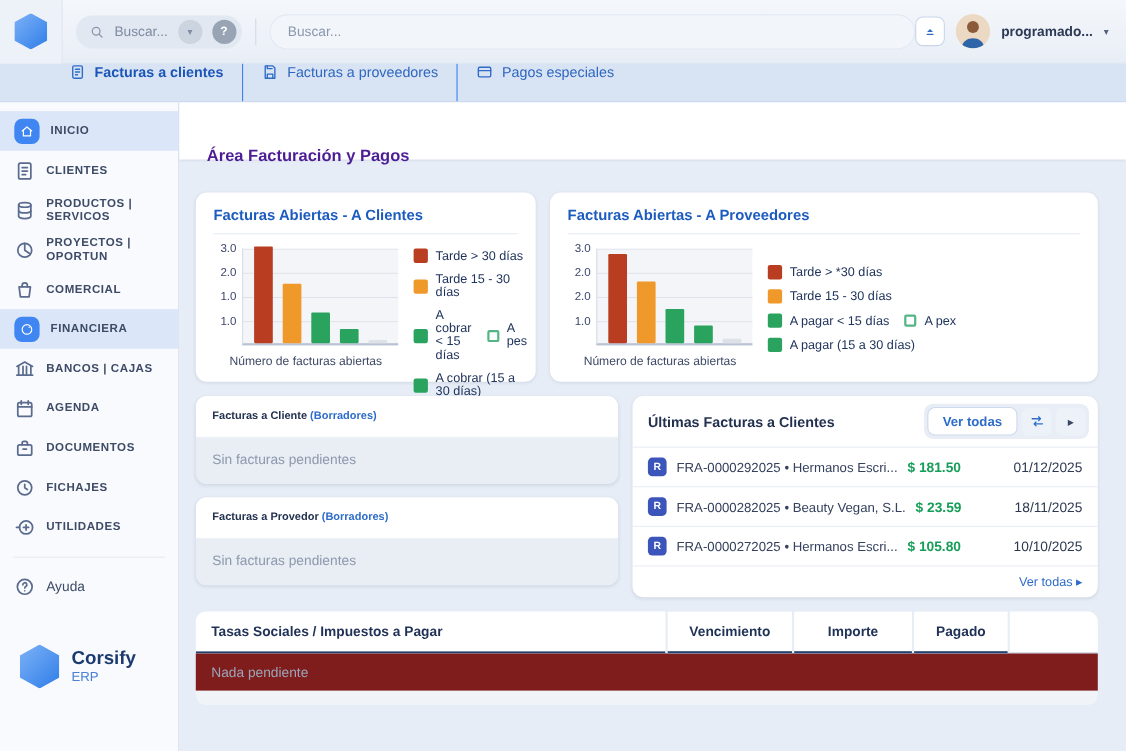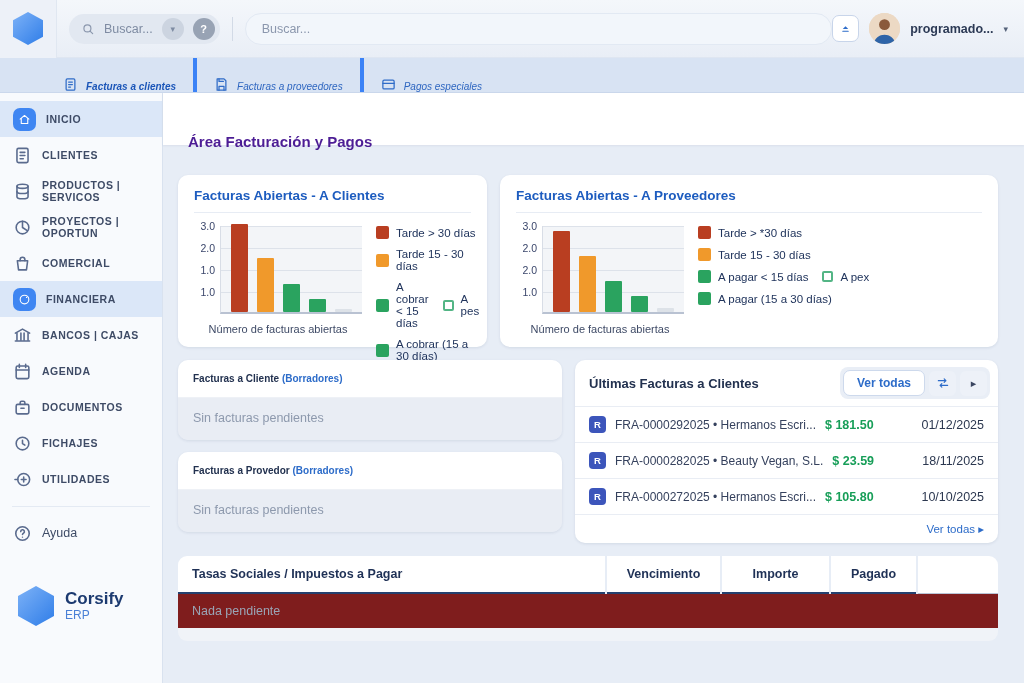--- a/index.html
+++ b/index.html
@@ -33,24 +33,24 @@
              color:#2d6cc9;display:flex;align-items:center;justify-content:center;}
   .eject-btn .svg-ic{width:14px;height:14px;}
   .avatar{width:31px;height:31px;border-radius:50%;overflow:hidden;background:#ecd9c4;flex:none;}
   .avatar .svg-ic{width:31px;height:31px;}
   .user-name{font-size:12.5px;font-weight:bold;color:#2c3a55;}
   .user-caret{font-size:9px;color:#55627a;}
 
   
   .tabsbar{position:absolute;top:58px;left:0;right:0;height:35px;background:#d8e3f3;
            border-bottom:1px solid #cbd8ec;display:flex;align-items:stretch;padding-left:46px;}
-  .tab{display:flex;align-items:flex-end;gap:8px;padding:0 17px;font-size:10px;
-       color:#2e66c0;cursor:pointer;font-style:italic;}
+  .tab{display:flex;align-items:flex-start;gap:8px;padding:0 17px;font-size:13px;
+       color:#2e66c0;cursor:pointer;}
   .tab.active{font-weight:bold;color:#1a55b8;}
-  .tab+.tab{border-left:4px solid #3b82f6;}
+  .tab+.tab{border-left:1px solid #3b82f6;}
   .tab .svg-ic{width:15px;height:15px;color:#2f6cc8;}
 
   
   .sidebar{position:absolute;top:93px;left:0;bottom:0;width:163px;background:#f8fafd;
            border-right:1px solid #d9e2ef;display:flex;flex-direction:column;padding-top:8px;}
   .side-item{display:flex;align-items:center;gap:10px;height:36px;padding-left:13px;flex:none;
              font-size:10.5px;letter-spacing:.5px;font-weight:bold;color:#3e4b66;cursor:pointer;}
   .side-item.active{background:#dbe7f8;}
   .icon-plain{width:19px;height:19px;color:#5a6b8e;flex:none;}
   .icon-boxed{width:23px;height:23px;border-radius:7px;background:#3f86f2;color:#fff;flex:none;
@@ -85,21 +85,21 @@
   .plot-row{display:flex;}
   .yaxis{position:relative;width:26px;height:88px;flex:none;}
   .ylab{position:absolute;right:5px;transform:translateY(-50%);font-size:10.5px;color:#3a466b;}
   .plot{position:relative;width:142px;height:88px;background:#f3f5f8;flex:none;
         border-left:1px solid #d8dde6;border-bottom:2px solid #b9c2d2;
         background-image:linear-gradient(to bottom,#dde2ea 1px,transparent 1px);
         background-size:100% 22px;
         display:flex;align-items:flex-end;gap:9px;padding:0 10px;}
   .bar{width:24px;border-radius:1px;}
   .xlabel{margin-top:9px;width:168px;text-align:center;font-size:11px;color:#3e4a66;}
-  .legend{margin-left:14px;display:flex;flex-direction:column;gap:9px;justify-content:flex-start;}
+  .legend{margin-left:14px;display:flex;flex-direction:column;gap:9px;justify-content:center;}
   .lrow{display:flex;align-items:center;gap:14px;}
   .litem{display:flex;align-items:center;gap:7px;}
   .swatch{width:13px;height:13px;border-radius:2px;flex:none;}
   .swatch.outline{width:11px;height:11px;background:#fff;border:2px solid #53b585;}
   .llabel{font-size:11.5px;color:#20345c;}
 
   
   .col-left{width:384px;flex:none;display:flex;flex-direction:column;gap:12px;}
   .draft-card{border-radius:10px;overflow:hidden;box-shadow:0 1px 3px rgba(30,50,90,.10);}
   .draft-head{background:#fff;padding:13px 15px;font-size:10px;border-bottom:1px solid #eef1f6;}

